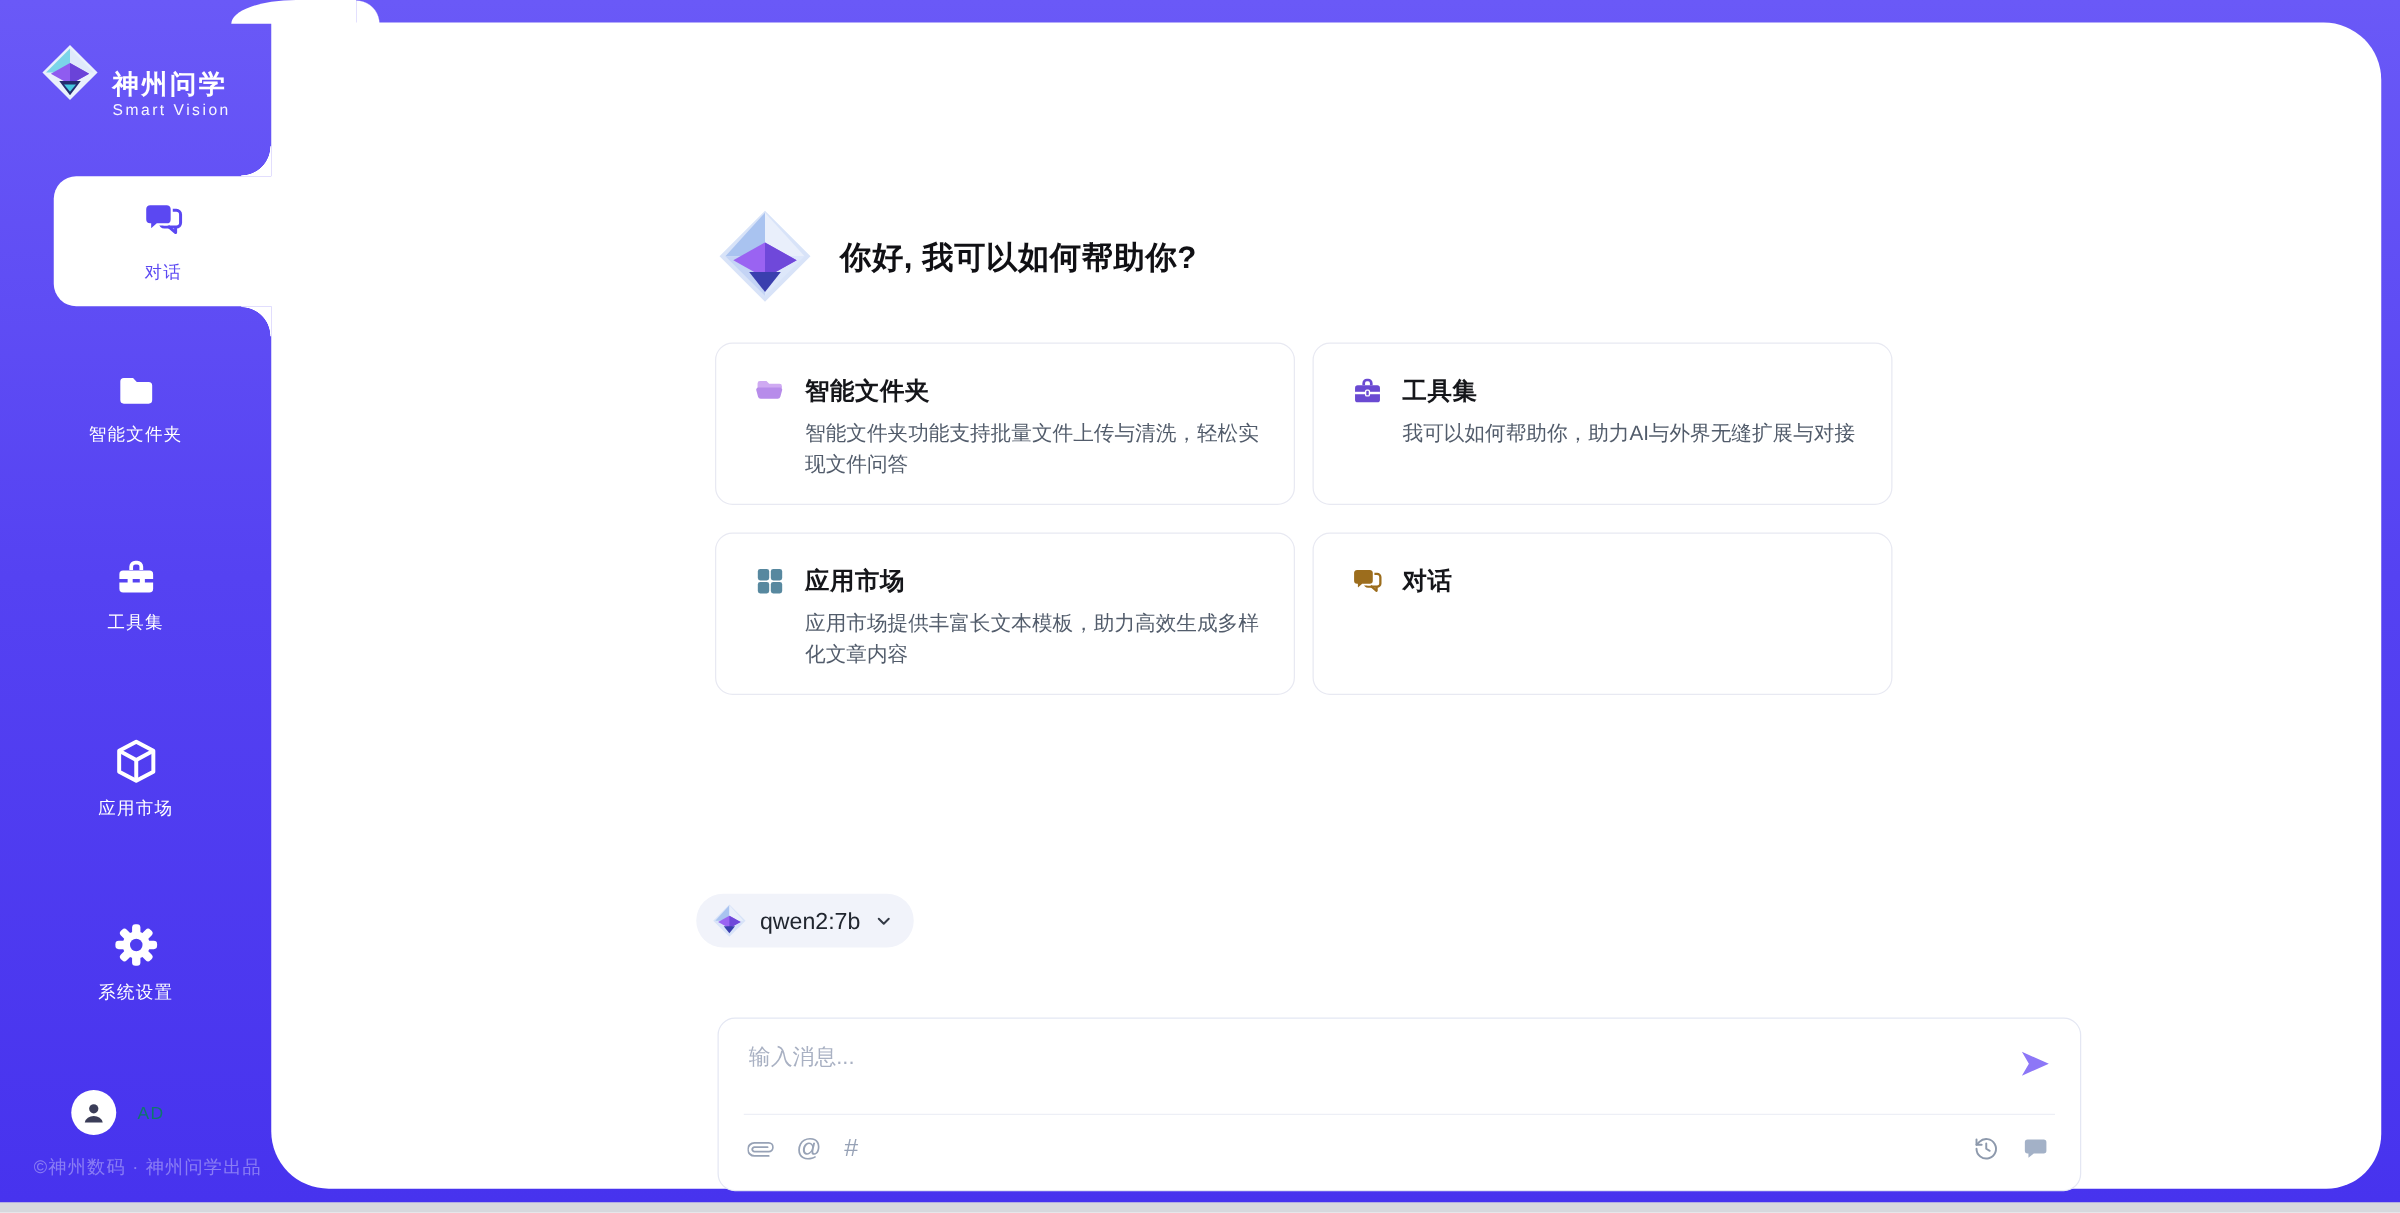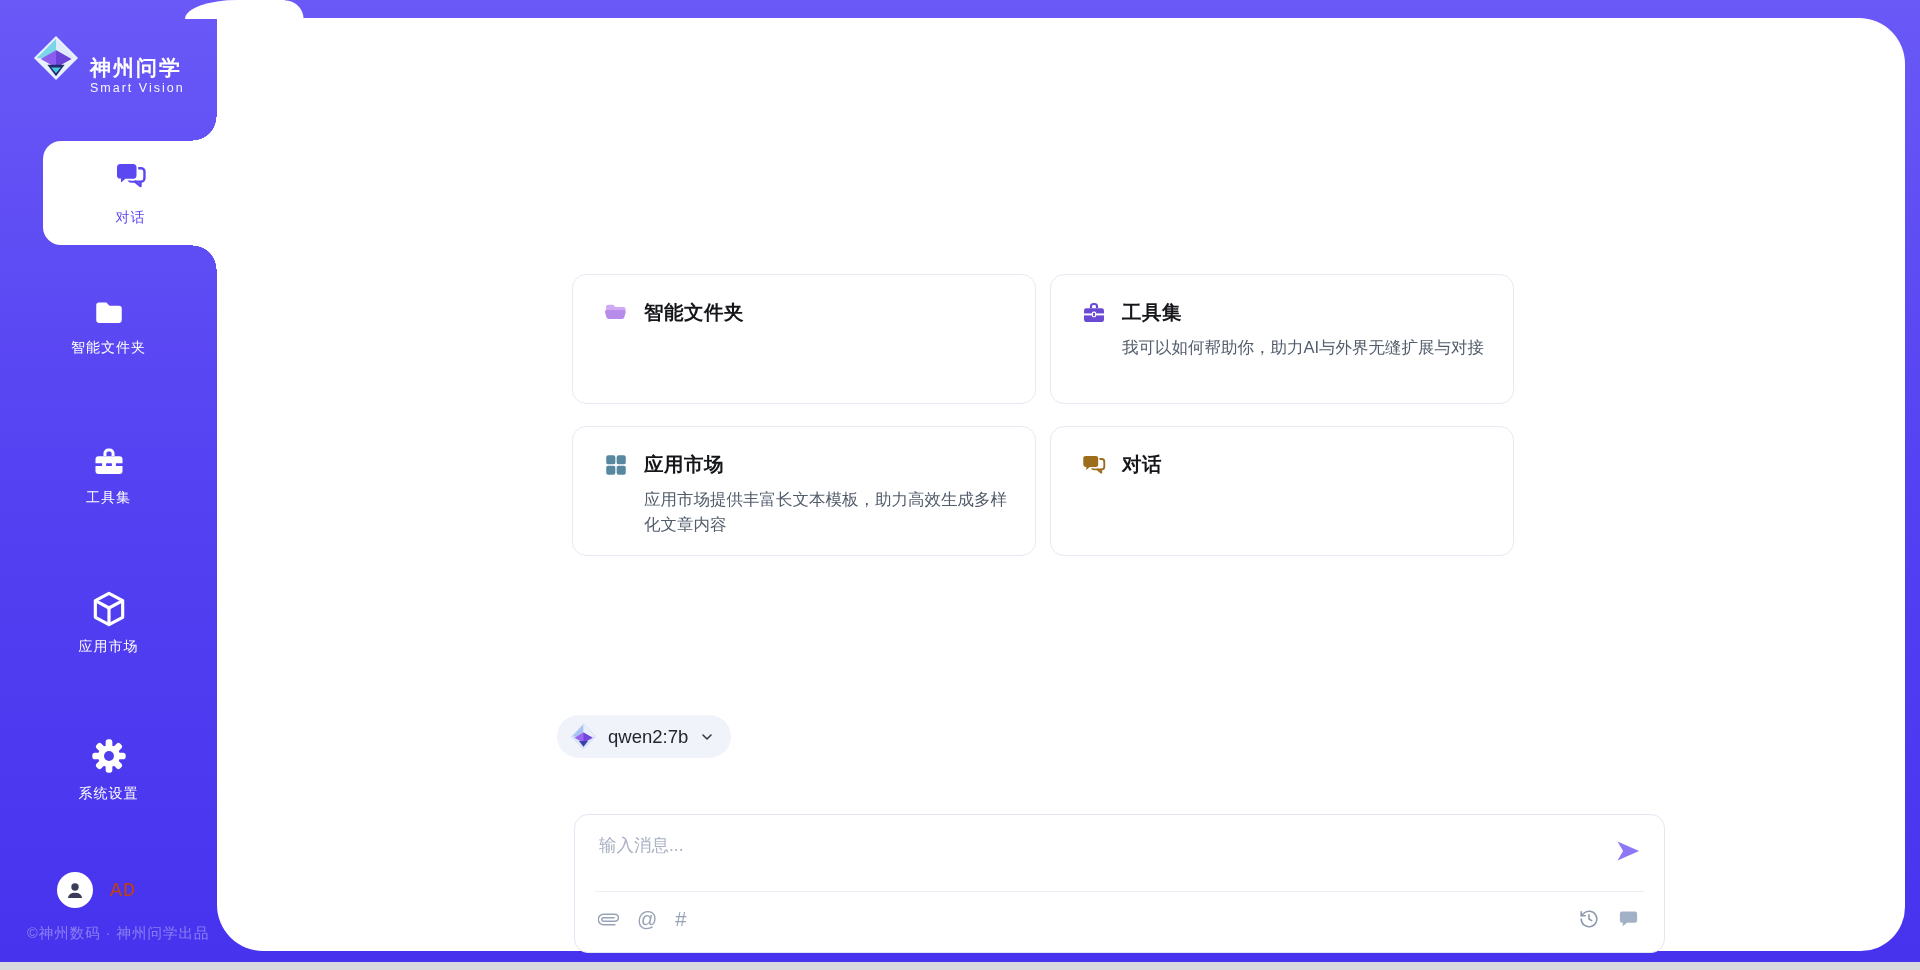--- a/index.html
+++ b/index.html
@@ -28,21 +28,21 @@
     background:radial-gradient(circle 24px at 0 0,rgba(0,0,0,0) 23px,#fff 23.5px);}
   .fillet-bottom{left:193px;top:245px;width:24px;height:24px;
     background:radial-gradient(circle 24px at 0 24px,rgba(0,0,0,0) 23px,#fff 23.5px);}
   .bubble .nav-label{color:#5b48f2;}
   .nav-item{left:0;width:217px;text-align:center;cursor:pointer;}
   .nav-item svg{display:block;margin:0 auto;}
   .nav-label{display:block;font-size:14px;color:#fff;margin-top:9px;letter-spacing:1px;}
   .ni-1{top:296px}.ni-2{top:444px}.ni-3{top:589px}.ni-4{top:736px}
   .user{left:57px;top:872px;display:flex;align-items:center;gap:17px;cursor:pointer;}
   .avatar{width:36px;height:36px;border-radius:50%;background:#fff;display:flex;align-items:center;justify-content:center;}
-  .user-name{color:#c2410c;font-size:20px;letter-spacing:1px;font-family:Liberation Mono, monospace;}
+  .user-name{color:#0f766e;font-size:14px;letter-spacing:1px;}
   .copyright{left:27px;top:924px;font-size:14.5px;color:rgba(255,255,255,.36);letter-spacing:1px;}
   
   .greeting{left:357px;top:150px;height:74px;display:flex;align-items:center;gap:22px;}
   .greeting h1{margin:0;font-size:25px;font-weight:700;color:#101014;letter-spacing:.5px;}
   .cards{left:355px;top:256px;width:942px;display:grid;grid-template-columns:464px 464px;gap:22px 14px;}
   .card{height:130px;box-sizing:border-box;background:#fff;border:1px solid #e8e9f2;border-radius:14px;
     padding:24px 26px 0 30px;cursor:pointer;}
   .card-head{display:flex;align-items:center;gap:15px;}
   .card-title{font-size:19.5px;font-weight:700;color:#15161a;letter-spacing:.5px;}
   .card-desc{margin:9px 0 0 41px;font-size:16.5px;line-height:25px;color:#525c6b;}
@@ -145,31 +145,45 @@
   </div>
   <span class="user-name">AD</span>
 </div>
 
 <div class="abs copyright">©神州数码 · 神州问学出品</div>
 
 <div class="abs wave"></div>
 <div class="abs wave-fillet"></div>
 <div class="abs panel">
 
+  <div class="abs greeting">
+    <svg width="76" height="76" viewBox="0 0 48 48">
+      <polygon points="24,1 47,24 24,47 1,24" fill="#d8e3f8"></polygon>
+      <polygon points="24,2 4,24 24,24" fill="#a9c3f0"></polygon>
+      <polygon points="24,2 44,24 24,24" fill="#e9effb"></polygon>
+      <polygon points="4,24 24,44 24,24" fill="#c4d4f5"></polygon>
+      <polygon points="44,24 24,44 24,24" fill="#dde7fa"></polygon>
+      <polygon points="8,26 24,17 40,26 24,35" fill="#9a63f2"></polygon>
+      <polygon points="24,17 40,26 24,35" fill="#6f48da"></polygon>
+      <polygon points="16,32 32,32 24,42" fill="#3a3fae"></polygon>
+    </svg>
+    <h1>你好, 我可以如何帮助你?</h1>
+  </div>
 
   <div class="abs cards">
 
     <div class="card">
       <div class="card-head">
         <svg width="26" height="26" viewBox="0 0 24 24">
           <path d="M2.8 6.2a1.8 1.8 0 0 1 1.8-1.8h4.8l2 2.1H19a1.8 1.8 0 0 1 1.8 1.8v1.5H2.8z" fill="#cfaaf2"></path>
           <path d="M3.3 9.3h16.2a1.5 1.5 0 0 1 1.45 1.9l-1.3 4.8a2 2 0 0 1-1.93 1.5H5.1a2 2 0 0 1-1.93-1.5l-1.3-4.8A1.5 1.5 0 0 1 3.3 9.3z" fill="#b78cea"></path>
         </svg>
         <span class="card-title">智能文件夹</span>
       </div>
+      <div class="card-desc">智能文件夹功能支持批量文件上传与清洗，轻松实现文件问答</div>
     </div>
 
     <div class="card">
       <div class="card-head">
         <svg width="26" height="26" viewBox="0 0 24 24">
           <path d="M9.2 7.6V6a2.3 2.3 0 0 1 2.3-2.3h1A2.3 2.3 0 0 1 14.8 6v1.6" fill="none" stroke="#6a4ad2" stroke-width="2"></path>
           <rect x="2.8" y="7.6" width="18.4" height="12.6" rx="2" fill="#6a4ad2"></rect>
           <rect x="2.8" y="12.4" width="18.4" height="1.8" fill="#fff"></rect>
           <rect x="10.6" y="11.2" width="2.8" height="4.2" rx="0.9" fill="#6a4ad2" stroke="#fff" stroke-width="1"></rect>
         </svg>

